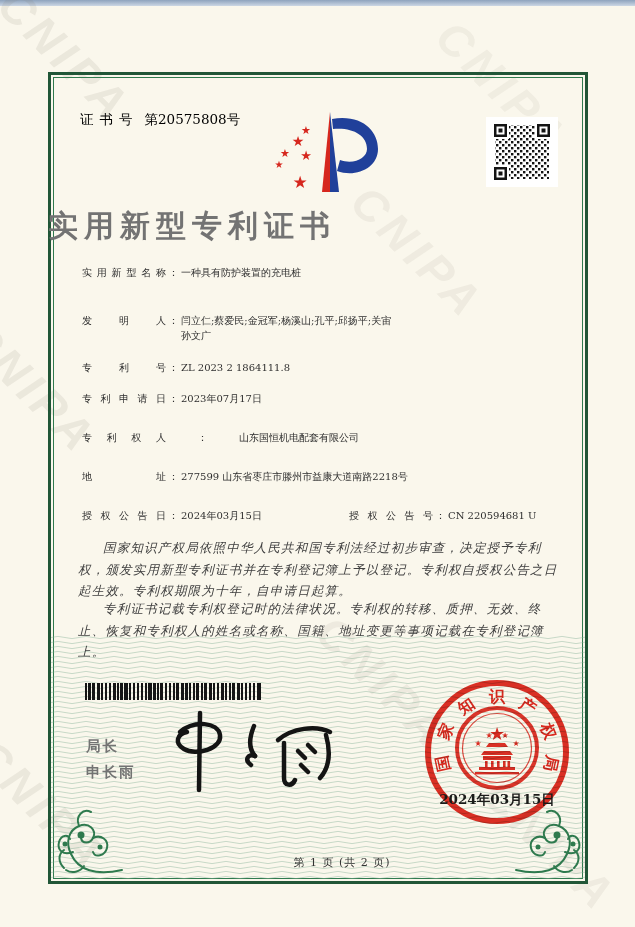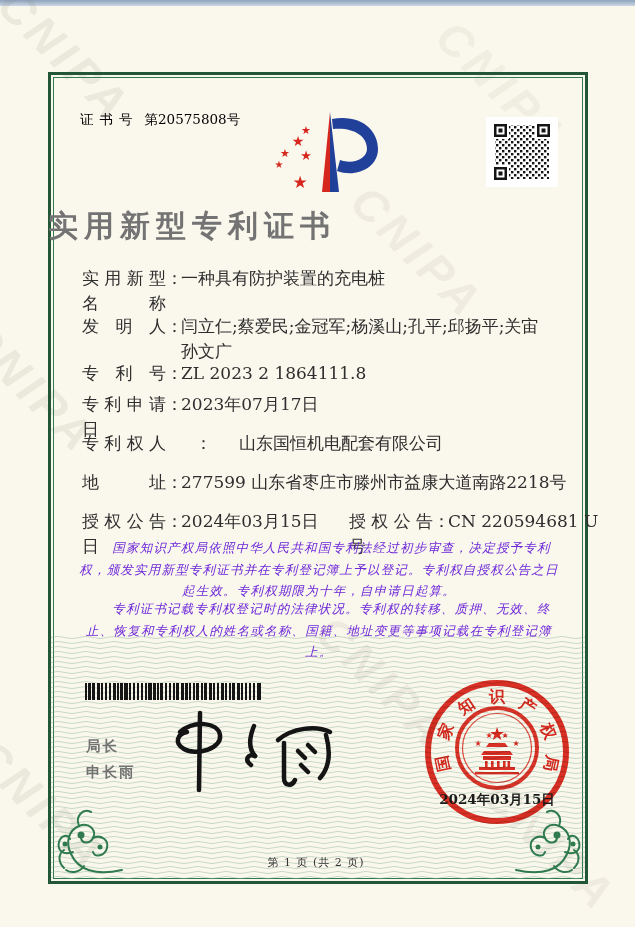--- a/index.html
+++ b/index.html
@@ -10,44 +10,44 @@
   .wm{position:absolute;font-family:"Liberation Sans",sans-serif;font-style:italic;font-weight:bold;
       font-size:46px;letter-spacing:5px;color:rgba(130,122,104,0.12);transform:rotate(45deg);white-space:nowrap;pointer-events:none;}
   
   .frame{position:absolute;left:48px;top:72px;width:534px;height:806px;border:3px solid #215637;}
   .frame::after{content:"";position:absolute;inset:2px;border:1px solid #2f7a4e;}
   .certno{position:absolute;left:80px;top:111px;font-size:13.5px;color:#000000;}
   .certno .lbl{letter-spacing:6px;margin-right:6px;}
   .title{position:absolute;left:48px;top:206px;width:540px;text-align:left;font-size:30px;font-weight:bold;
          letter-spacing:6px;color:#737373;}
   
-  .row{position:absolute;left:82px;display:flex;font-size:17px;color:#2e2e2e;line-height:1.45;}
+  .row{position:absolute;left:82px;display:flex;font-size:10px;color:#2e2e2e;line-height:1.45;}
   .lab{display:inline-block;width:84px;text-align:justify;text-align-last:justify;}
   .colon{width:15px;text-align:center;}
   .val{white-space:nowrap;}
   .val2{display:block;}
   .grp2{margin-left:40px;display:flex;}
   
   .para{position:absolute;left:78px;width:482px;font-size:12.5px;font-style:italic;letter-spacing:1.2px;
-        line-height:1.72;color:#6d28d9;text-indent:2em;text-align:center;}
+        line-height:1.72;color:#404040;text-indent:2em;}
   
   .guilloche{position:absolute;left:51px;top:635px;}
   .barcode{position:absolute;left:85px;top:683px;width:176px;height:17px;
     background:
       repeating-linear-gradient(90deg,#151515 0 2px,transparent 2px 4px),
       repeating-linear-gradient(90deg,#151515 0 1px,transparent 1px 7px),
       repeating-linear-gradient(90deg,transparent 0 3px,#151515 3px 4px,transparent 4px 9px);}
   .signer{position:absolute;left:86px;font-family:"Liberation Sans",sans-serif;font-size:14.5px;
           font-weight:600;color:#737373;letter-spacing:2px;}
   .sig-svg{position:absolute;left:160px;top:708px;}
   .ornament{position:absolute;top:806px;}
   .orn-l{left:50px;}
   .orn-r{left:514px;transform:scaleX(-1);}
   .seal{position:absolute;left:412px;top:667px;mix-blend-mode:multiply;}
-  .pageind{position:absolute;left:48px;top:855px;width:536px;text-align:center;font-size:11px;color:#333;letter-spacing:1px;}
+  .pageind{position:absolute;left:48px;top:855px;width:588px;text-align:center;font-size:11px;color:#333;letter-spacing:1px;}
   .footnote{position:absolute;left:0;top:893px;width:635px;text-align:center;font-size:12.5px;font-style:italic;
             color:#222;letter-spacing:3px;margin-top:36px;}
   .logo-svg{position:absolute;left:268px;top:104px;}
   .qr{position:absolute;left:486px;top:117px;width:72px;height:70px;background:#fff;}
 </style>
 </head>
 <body>
 
 <div class="sheet">
 

